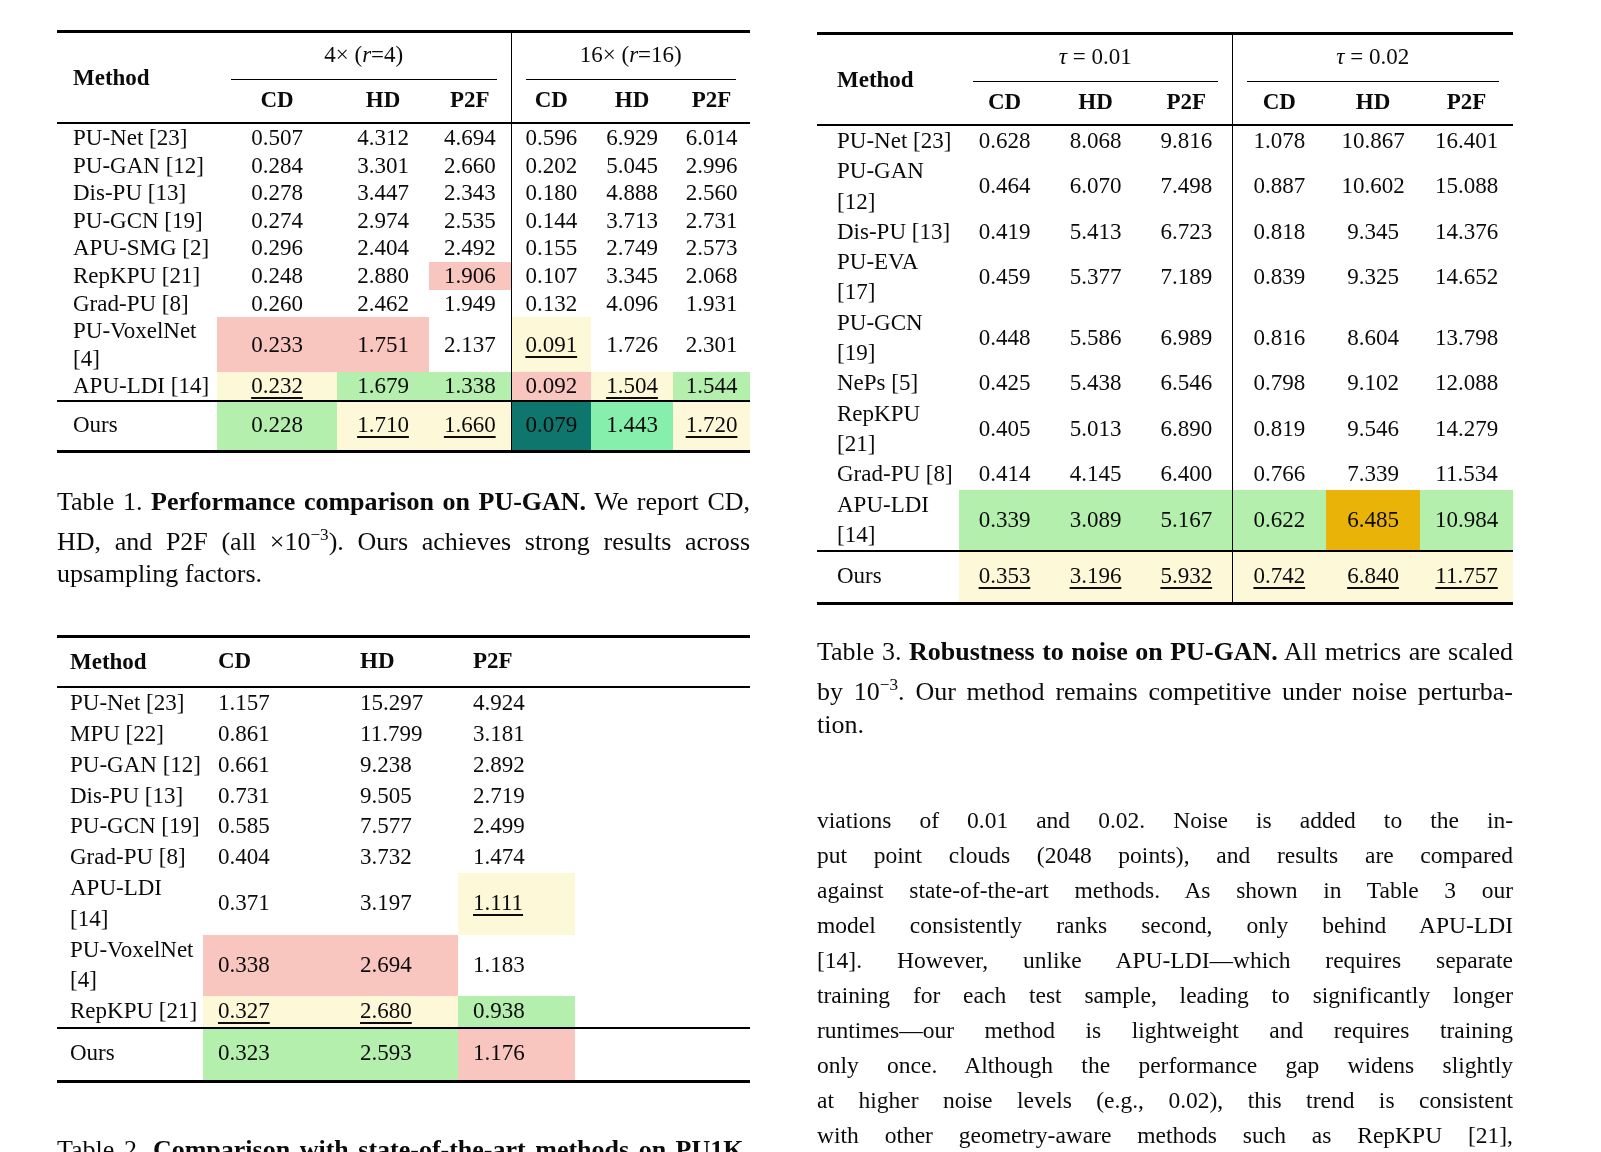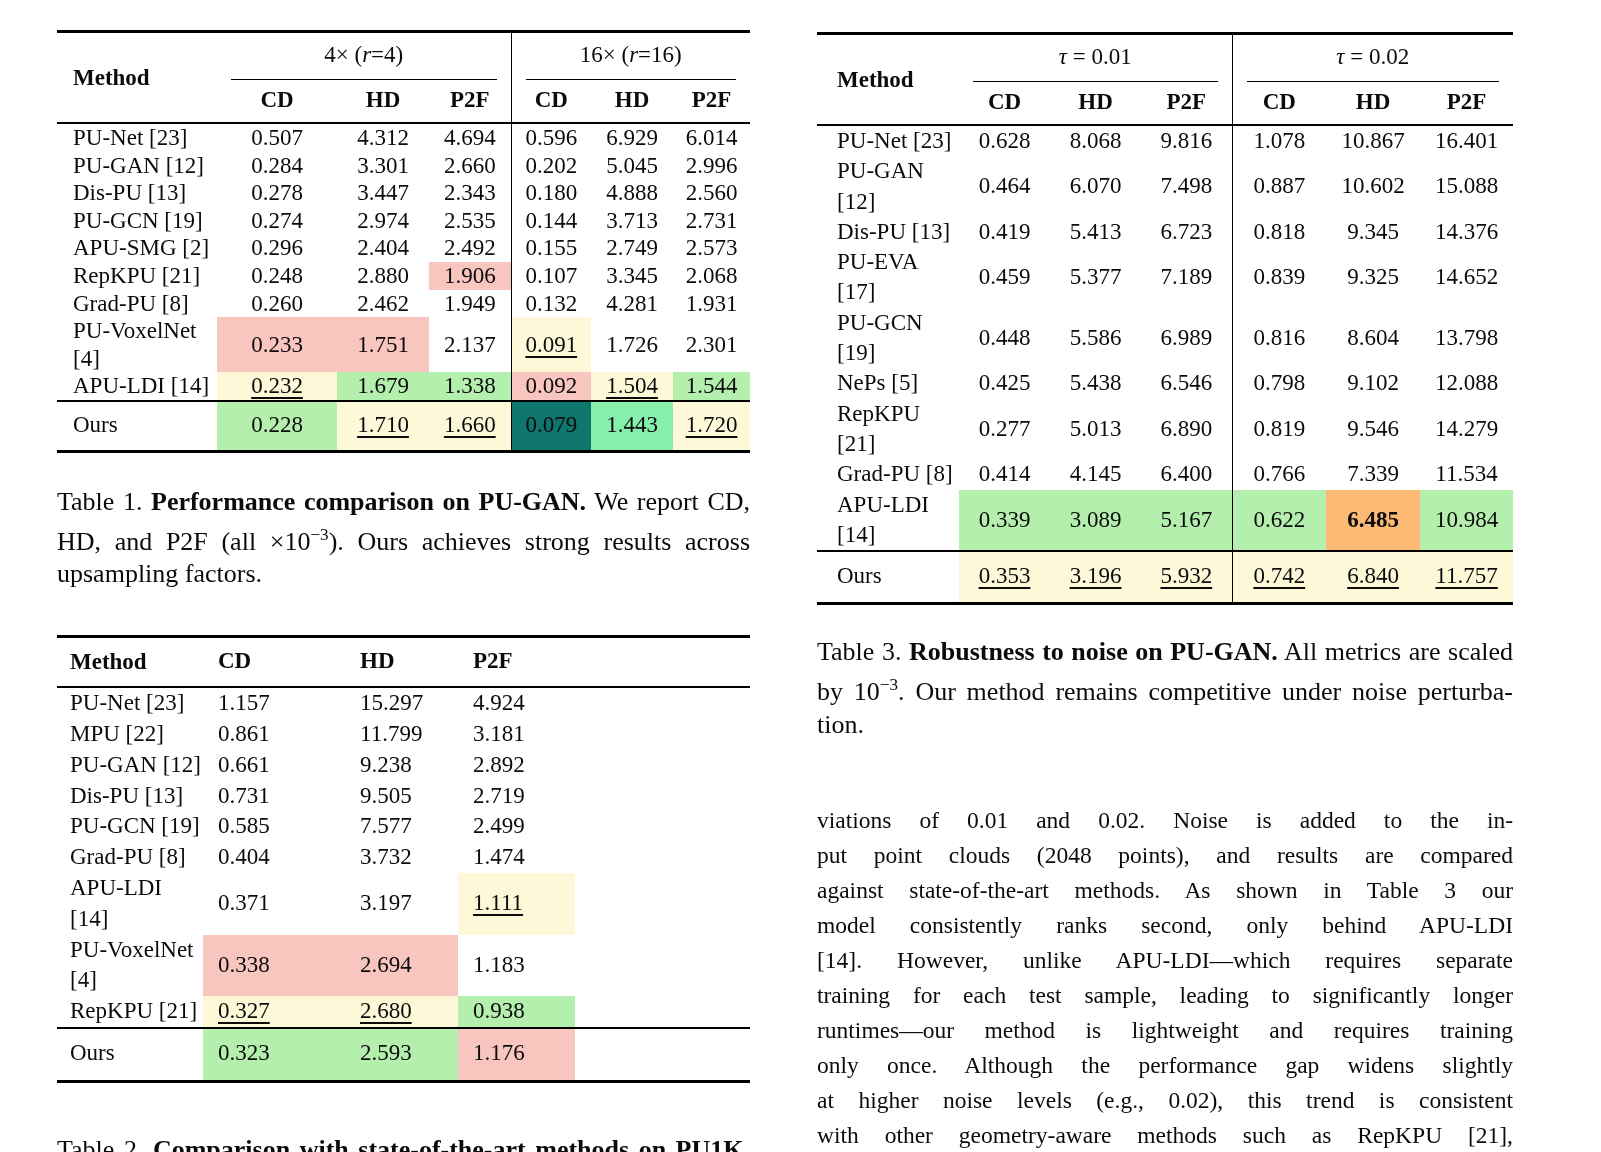--- a/index.html
+++ b/index.html
@@ -140,21 +140,21 @@
             <td class="num divleft">0.107</td>
             <td class="num">3.345</td>
             <td class="num">2.068</td>
           </tr>
           <tr>
             <td class="method">Grad-PU [8]</td>
             <td class="num">0.260</td>
             <td class="num">2.462</td>
             <td class="num">1.949</td>
             <td class="num divleft">0.132</td>
-            <td class="num">4.281</td>
+            <td class="num">4.096</td>
             <td class="num">1.931</td>
           </tr>
           <tr>
             <td class="method">PU-VoxelNet [4]</td>
             <td class="num" style="background: rgb(248, 197, 191);">0.233</td>
             <td class="num" style="background: rgb(248, 197, 191);">1.751</td>
             <td class="num">2.137</td>
             <td class="num divleft" style="background: rgb(253, 248, 215);"><span class="und">0.091</span></td>
             <td class="num">1.726</td>
             <td class="num">2.301</td>
@@ -366,21 +366,21 @@
             <td class="method">NePs [5]</td>
             <td class="num">0.425</td>
             <td class="num">5.438</td>
             <td class="num">6.546</td>
             <td class="num divleft">0.798</td>
             <td class="num">9.102</td>
             <td class="num">12.088</td>
           </tr>
           <tr>
             <td class="method">RepKPU [21]</td>
-            <td class="num">0.277</td>
+            <td class="num">0.405</td>
             <td class="num">5.013</td>
             <td class="num">6.890</td>
             <td class="num divleft">0.819</td>
             <td class="num">9.546</td>
             <td class="num">14.279</td>
           </tr>
           <tr>
             <td class="method">Grad-PU [8]</td>
             <td class="num">0.414</td>
             <td class="num">4.145</td>
@@ -388,21 +388,21 @@
             <td class="num divleft">0.766</td>
             <td class="num">7.339</td>
             <td class="num">11.534</td>
           </tr>
           <tr>
             <td class="method">APU-LDI [14]</td>
             <td class="num b" style="background: rgb(180, 239, 174);">0.339</td>
             <td class="num b" style="background: rgb(180, 239, 174);">3.089</td>
             <td class="num b" style="background: rgb(180, 239, 174);">5.167</td>
             <td class="num divleft b" style="background: rgb(180, 239, 174);">0.622</td>
-            <td class="num b" style="background: #fdba74; font-weight: bold;">6.485</td>
+            <td class="num b" style="background: #eab308;">6.485</td>
             <td class="num b" style="background: rgb(180, 239, 174);">10.984</td>
           </tr>
           <tr class="ours">
             <td class="method">Ours</td>
             <td class="num" style="background: rgb(253, 248, 215);"><span class="und">0.353</span></td>
             <td class="num" style="background: rgb(253, 248, 215);"><span class="und">3.196</span></td>
             <td class="num" style="background: rgb(253, 248, 215);"><span class="und">5.932</span></td>
             <td class="num divleft" style="background: rgb(253, 248, 215);"><span class="und">0.742</span></td>
             <td class="num" style="background: rgb(253, 248, 215);"><span class="und">6.840</span></td>
             <td class="num" style="background: rgb(253, 248, 215);"><span class="und">11.757</span></td>

